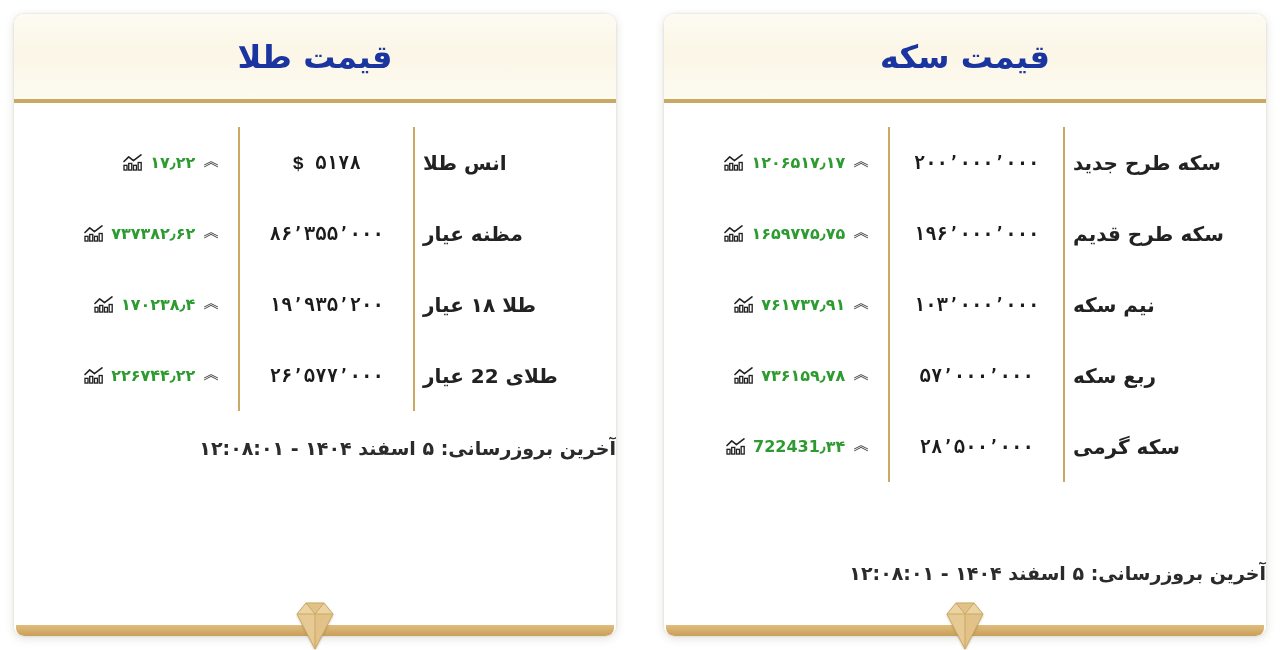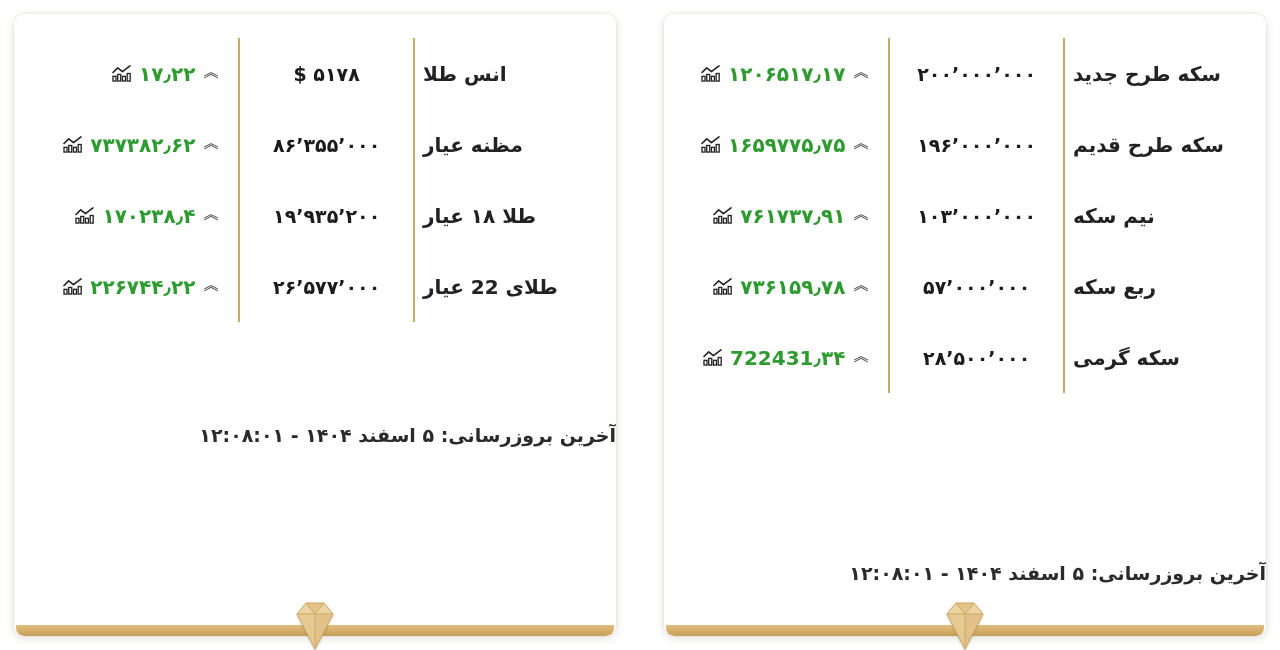--- a/index.html
+++ b/index.html
@@ -112,20 +112,21 @@
   
   td.col-price {
     width: 30%;
     text-align: center;
     font-size: 19px;
     font-weight: bold;
     color: #1b1b1b;
     border-right: 2px solid #c9a963;
     border-left: 2px solid #c9a963;
     direction: ltr;
+    font-family: Liberation Mono, monospace;
   }
 
   
   td.col-change {
     width: 37%;
     text-align: right;
     padding-right: 18px;
     direction: rtl;
   }
 
@@ -139,21 +140,21 @@
   .caret-up {
     color: #4a4a4a;
     font-size: 17px;
     line-height: 1;
     display: inline-block;
     transform: translateY(-2px);
   }
 
   .change-value {
     color: #2e9b31;
-    font-size: 20px;
+    font-size: 16px;
     font-weight: bold;
     direction: ltr;
     unicode-bidi: bidi-override;
   }
 
   .chart-icon {
     display: inline-flex;
     width: 19px;
     height: 17px;
     flex: 0 0 auto;
@@ -201,20 +202,23 @@
   .gem svg { display: block; }
 </style>
 </head>
 <body>
 
 <div class="stage">
 
   <div class="card">
     <div class="card-inner">
 
+      <div class="card-header">
+        <div class="card-title">قیمت طلا</div>
+      </div>
 
       <div class="card-body">
         <table class="price-table">
           <tbody>
             <tr>
               <td class="col-name">انس طلا</td>
               <td class="col-price">$ ۵۱۷۸</td>
               <td class="col-change">
                 <span class="change-wrap">
                   <span class="caret-up">︽</span>
@@ -310,20 +314,23 @@
           <line x1="38" y1="5" x2="29" y2="16"></line>
           <line x1="29" y1="16" x2="29" y2="51"></line>
         </g>
       </svg>
     </div>
   </div>
 
   <div class="card">
     <div class="card-inner">
 
+      <div class="card-header">
+        <div class="card-title">قیمت سکه</div>
+      </div>
 
       <div class="card-body">
         <table class="price-table">
           <tbody>
             <tr>
               <td class="col-name">سکه طرح جدید</td>
               <td class="col-price">۲۰۰٬۰۰۰٬۰۰۰</td>
               <td class="col-change">
                 <span class="change-wrap">
                   <span class="caret-up">︽</span>

